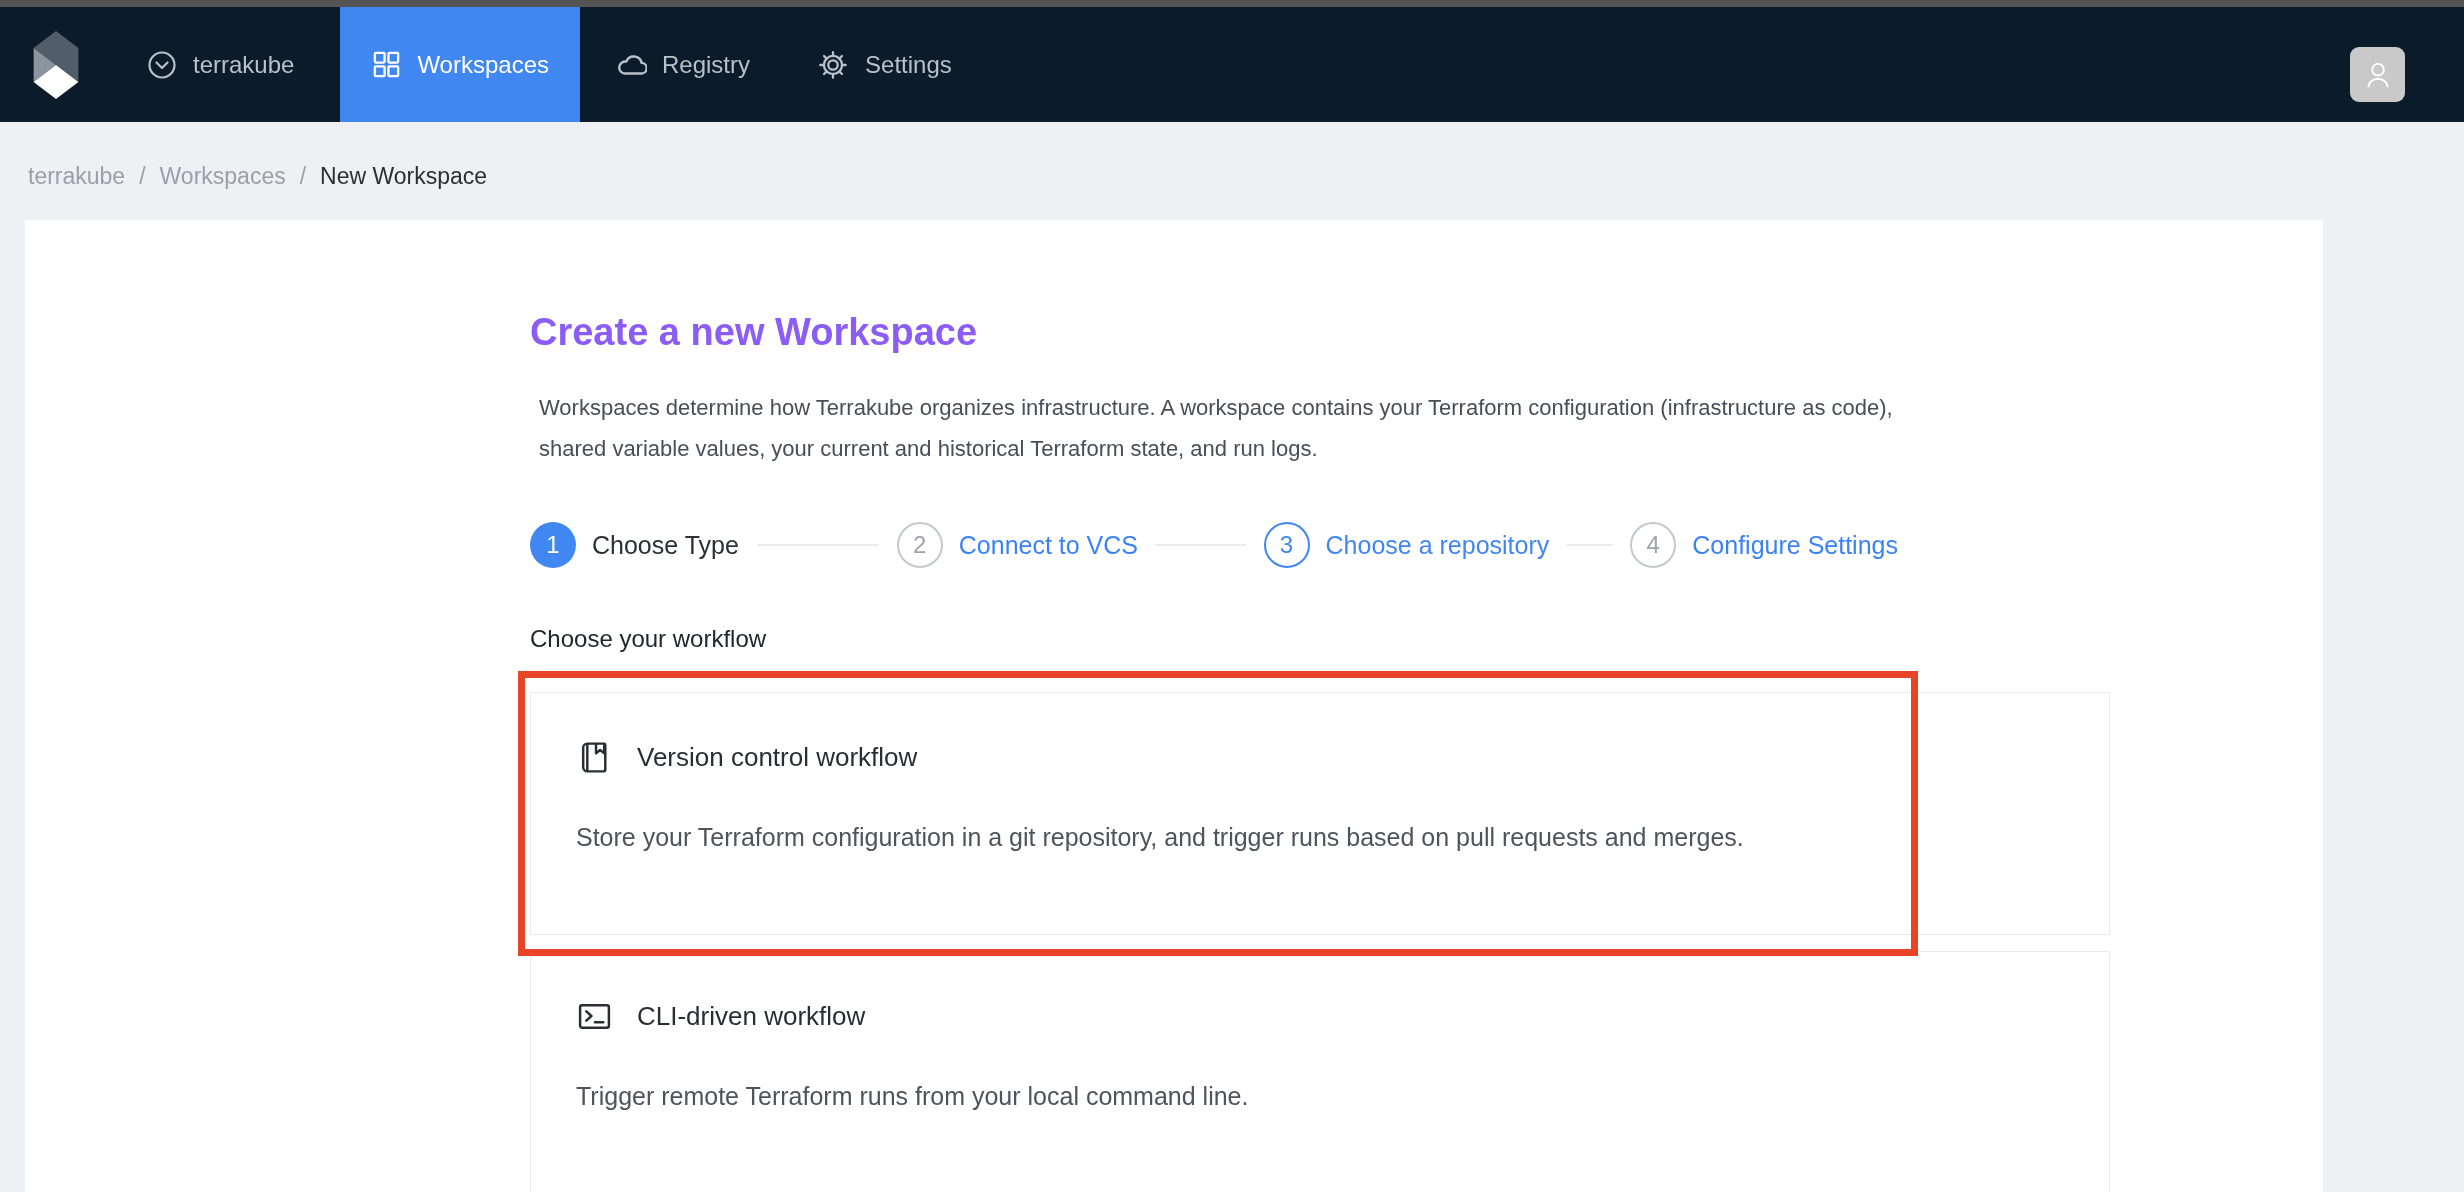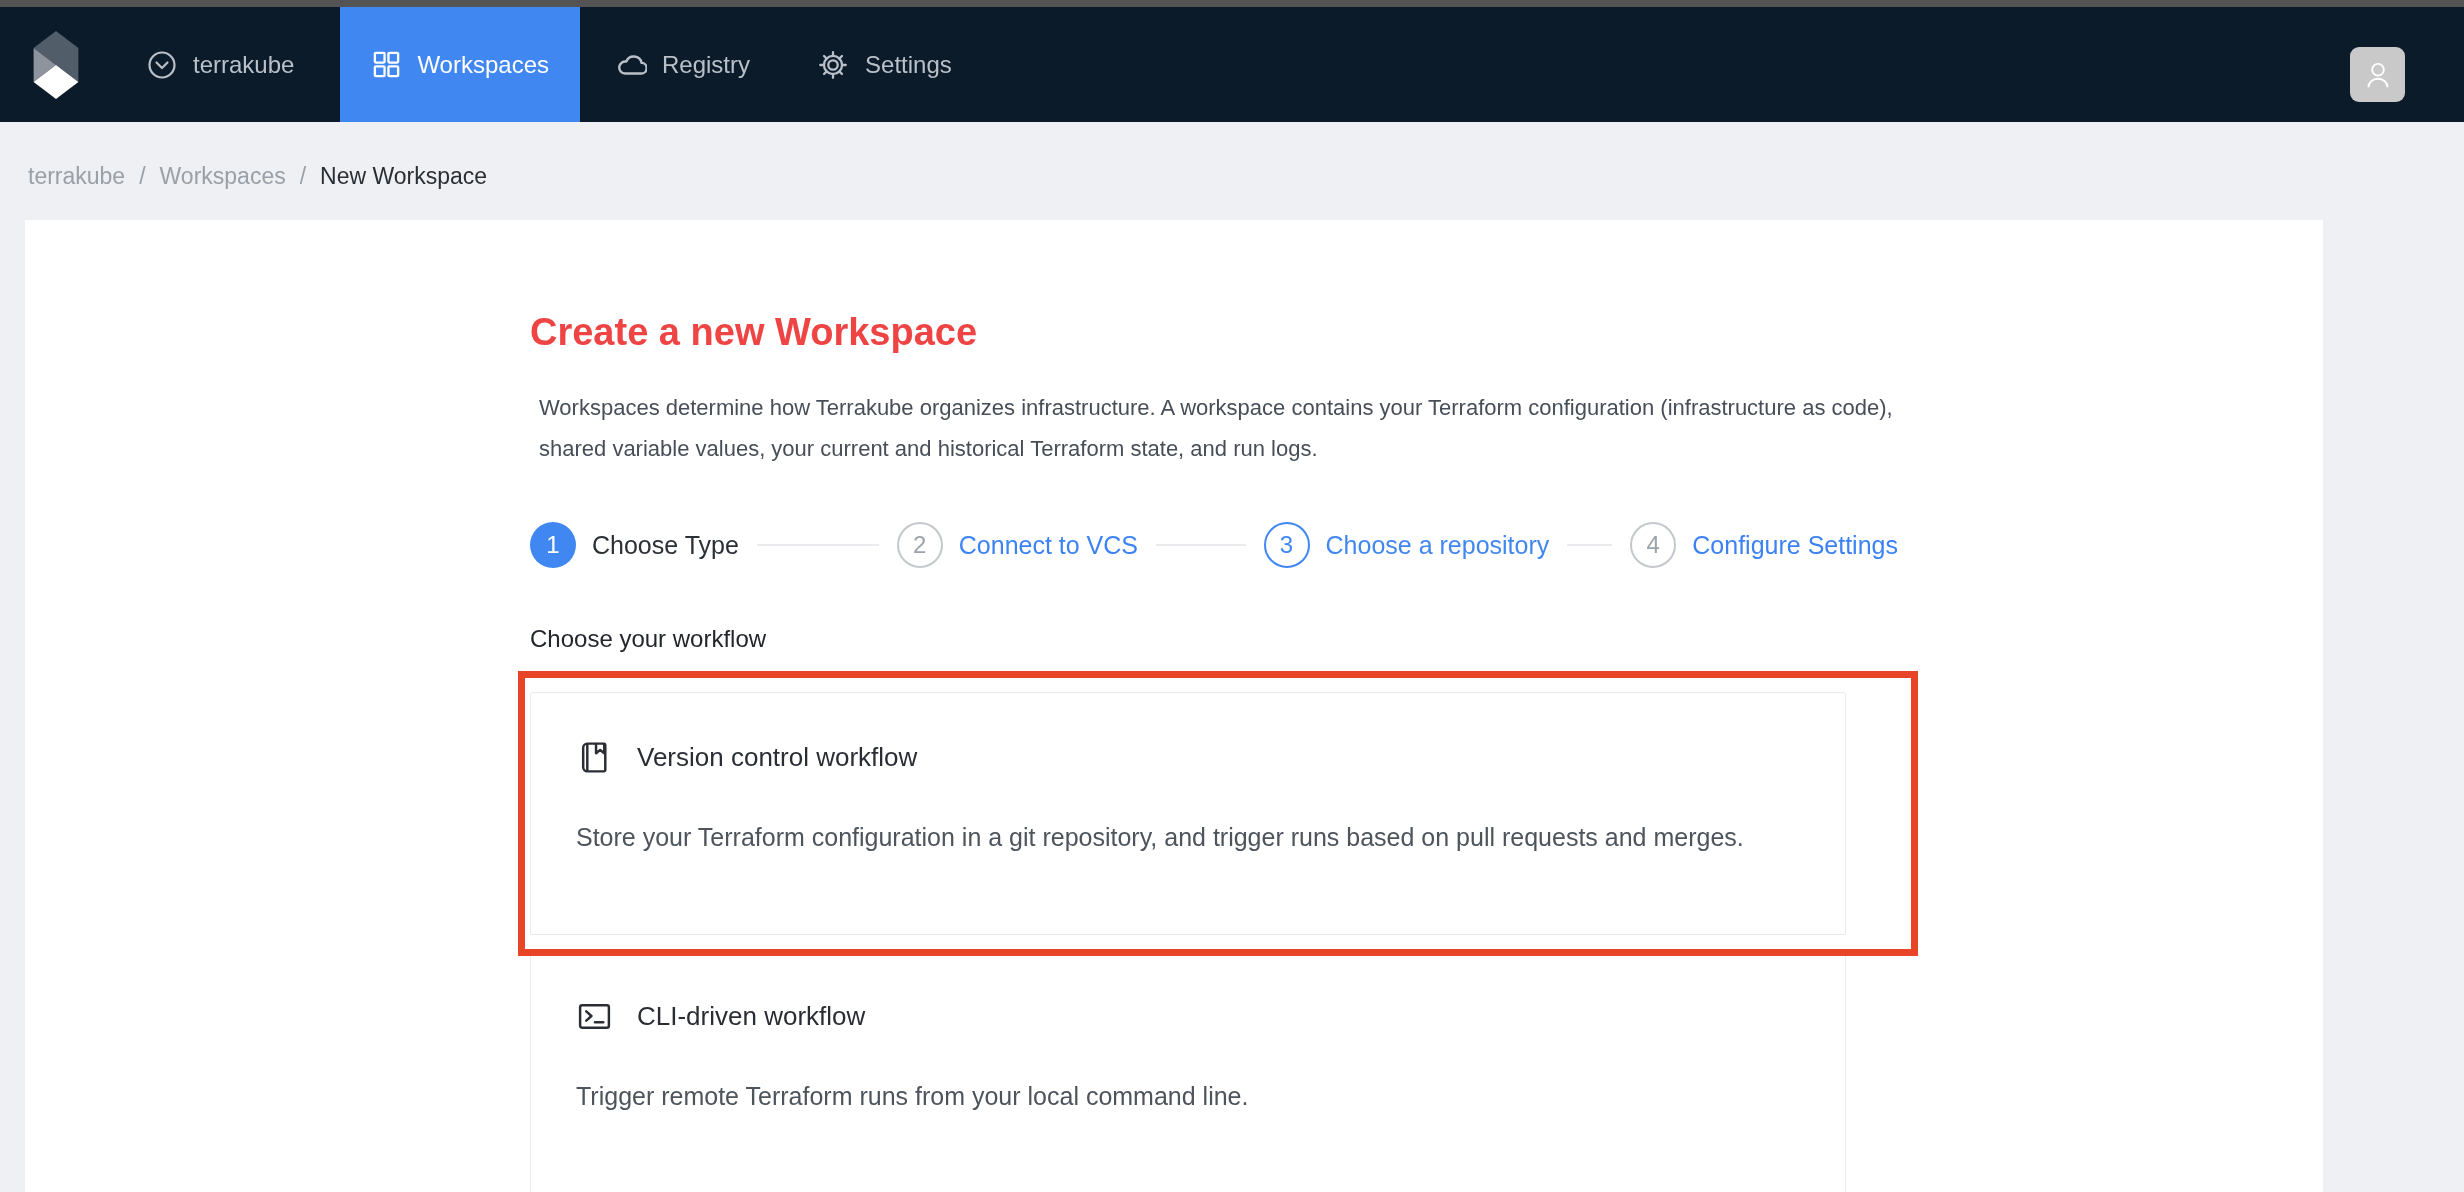--- a/index.html
+++ b/index.html
@@ -31,21 +31,21 @@
   .bc-link{color:#9aa0a7;cursor:pointer;}
   .bc-sep{color:#9aa0a7;}
   .bc-current{color:#2b2f34;}
   
   .panel{
     position:absolute;left:25px;top:220px;width:2298px;height:972px;
     background:#ffffff;overflow:hidden;
   }
   .page-title{
     position:absolute;left:505px;top:88px;margin:0;
-    font-size:38px;line-height:49px;font-weight:600;color:#ef4444;
+    font-size:38px;line-height:49px;font-weight:600;color:#8b5cf6;
   }
   .page-desc{
     position:absolute;left:505px;top:158px;width:1382px;margin:9px;
     font-size:22px;line-height:41px;color:#474e57;
   }
   
   .steps{position:absolute;left:505px;top:302px;width:1368px;height:46px;display:flex;align-items:center;}
   .step{flex:1;display:flex;align-items:center;min-width:0;}
   .step:last-child{flex:none;}
   .step-circle{
@@ -60,21 +60,21 @@
   .step-wait .step-label{color:#3b82f6;}
   .step-highlight .step-circle{border:2px solid #4187f2;color:#4187f2;}
   .step-highlight .step-label{color:#4187f2;}
   
   .section-heading{
     position:absolute;left:505px;top:400px;margin:0;
     font-size:24px;line-height:38px;font-weight:500;color:#23272d;
   }
   
   .wf-card{
-    position:absolute;left:505px;width:1316px;box-sizing:border-box;
+    position:absolute;left:505px;width:1580px;box-sizing:border-box;
     background:#ffffff;border:1px solid #e9eaec;border-radius:2px;
     padding:46px 45px 0 45px;cursor:pointer;
   }
   .card-vcs{top:472px;height:243px;}
   .card-cli{top:731px;height:480px;}
   .wf-head{display:flex;align-items:center;gap:24px;color:#2a2e34;}
   .wf-icon{display:flex;align-items:center;}
   .wf-title{font-size:26px;font-weight:500;color:#2a2e34;}
   .wf-desc{margin:44px 0 0 0;font-size:25px;line-height:34px;color:#4d545c;}
   

